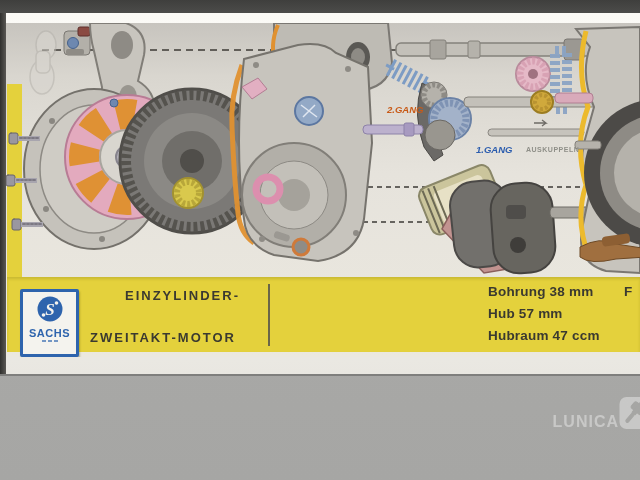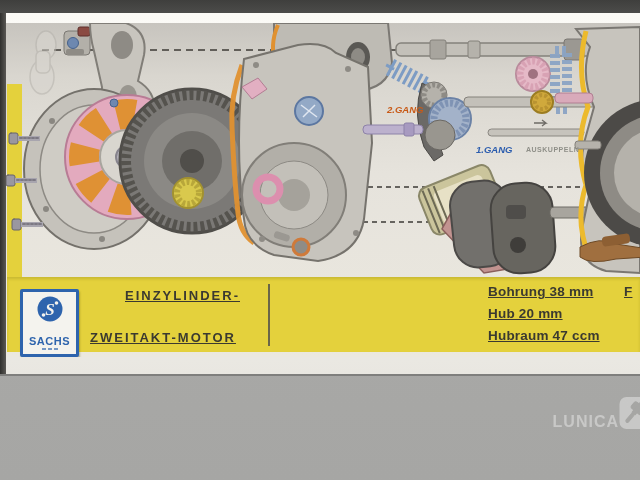--- a/index.html
+++ b/index.html
@@ -18,34 +18,34 @@
          background:linear-gradient(180deg,#c7c4be 0,#d9d6cf 16%,#e6e3dc 45%,#ebe8df 100%);}
   .yellow{position:absolute;}
   #yellow-left{left:1px;top:61px;width:15px;height:268px;}
   #yellow-band{left:1px;top:254px;width:633px;height:75px;
                box-shadow:inset 0 2px 3px rgba(120,110,20,.25);}
   
   #diagram{position:absolute;left:0;top:0;width:634px;height:334px;}
   text.plabel{font-family:"Liberation Sans",sans-serif;font-weight:bold;font-style:italic;}
   text.psmall{font-family:"Liberation Sans",sans-serif;font-weight:bold;font-style:normal;letter-spacing:.5px;}
   
-  .band-text{position:absolute;font-weight:600;font-size:13.5px;line-height:22px;letter-spacing:.2px;text-decoration:underline;}
+  .band-text{position:absolute;font-weight:600;font-size:13.5px;line-height:22px;letter-spacing:.2px;}
   #col-engine-1{left:119px;top:262px;font-weight:700;font-size:13px;letter-spacing:2px;}
   #col-engine-2{left:84px;top:304px;font-weight:700;font-size:13px;letter-spacing:2px;}
   #band-divider{position:absolute;left:262px;top:261px;width:2px;height:62px;background:#55544a;opacity:.85;}
   #col-features{left:281px;top:258px;}
   #col-specs{left:454px;top:258px;margin-left:28px;}
   #col-cut{left:618px;top:258px;}
   .band-line{height:22px;}
   
   #sachs-box{position:absolute;left:14px;top:266px;width:53px;height:62px;background:#f4f3ee;
              border:3px solid #2e64ad;border-radius:2px;display:flex;flex-direction:column;
              align-items:center;justify-content:flex-start;box-shadow:1px 2px 2px rgba(90,80,10,.35);}
   #sachs-emblem{margin-top:3px;}
-  #sachs-name{font-size:11px;font-weight:700;letter-spacing:.5px;margin-top:12px;}
+  #sachs-name{font-size:11px;font-weight:700;letter-spacing:.5px;margin-top:4px;}
   #sachs-dots{display:flex;gap:2px;margin-top:1px;}
   #sachs-dots span{display:block;width:4px;height:2px;background:#2e64ad;opacity:.65;}
   
   #watermark{position:absolute;right:16px;top:396px;display:flex;align-items:flex-end;gap:0;}
   #wm-text{text-align:right;color:rgba(255,255,255,.38);font-weight:700;font-size:16px;
            line-height:16px;letter-spacing:1px;}
   #wm-icon{width:33px;height:34px;}
 </style>
 </head>
 <body>
@@ -246,21 +246,21 @@
       </svg>
 
       <div id="band-divider"></div>
 
       <div id="col-engine-1" class="band-text" style="color: rgb(59, 58, 48);">EINZYLINDER-</div>
       <div id="col-engine-2" class="band-text" style="color: rgb(59, 58, 48);">ZWEITAKT-MOTOR</div>
 
 
       <div id="col-specs" class="band-text" style="color: rgb(59, 58, 48);">
         <div class="band-line">Bohrung 38 mm</div>
-        <div class="band-line">Hub 20 mm</div>
+        <div class="band-line">Hub 57 mm</div>
         <div class="band-line">Hubraum 47 ccm</div>
       </div>
 
       <div id="col-cut" class="band-text" style="color: rgb(59, 58, 48);">
         <div class="band-line">F</div>
       </div>
 
       <div id="sachs-box" style="border-color: rgb(46, 100, 173);">
         <svg id="sachs-emblem" width="28" height="28" viewBox="0 0 28 28">
           <circle cx="14" cy="14" r="12.5" fill="#2e64ad"></circle>

